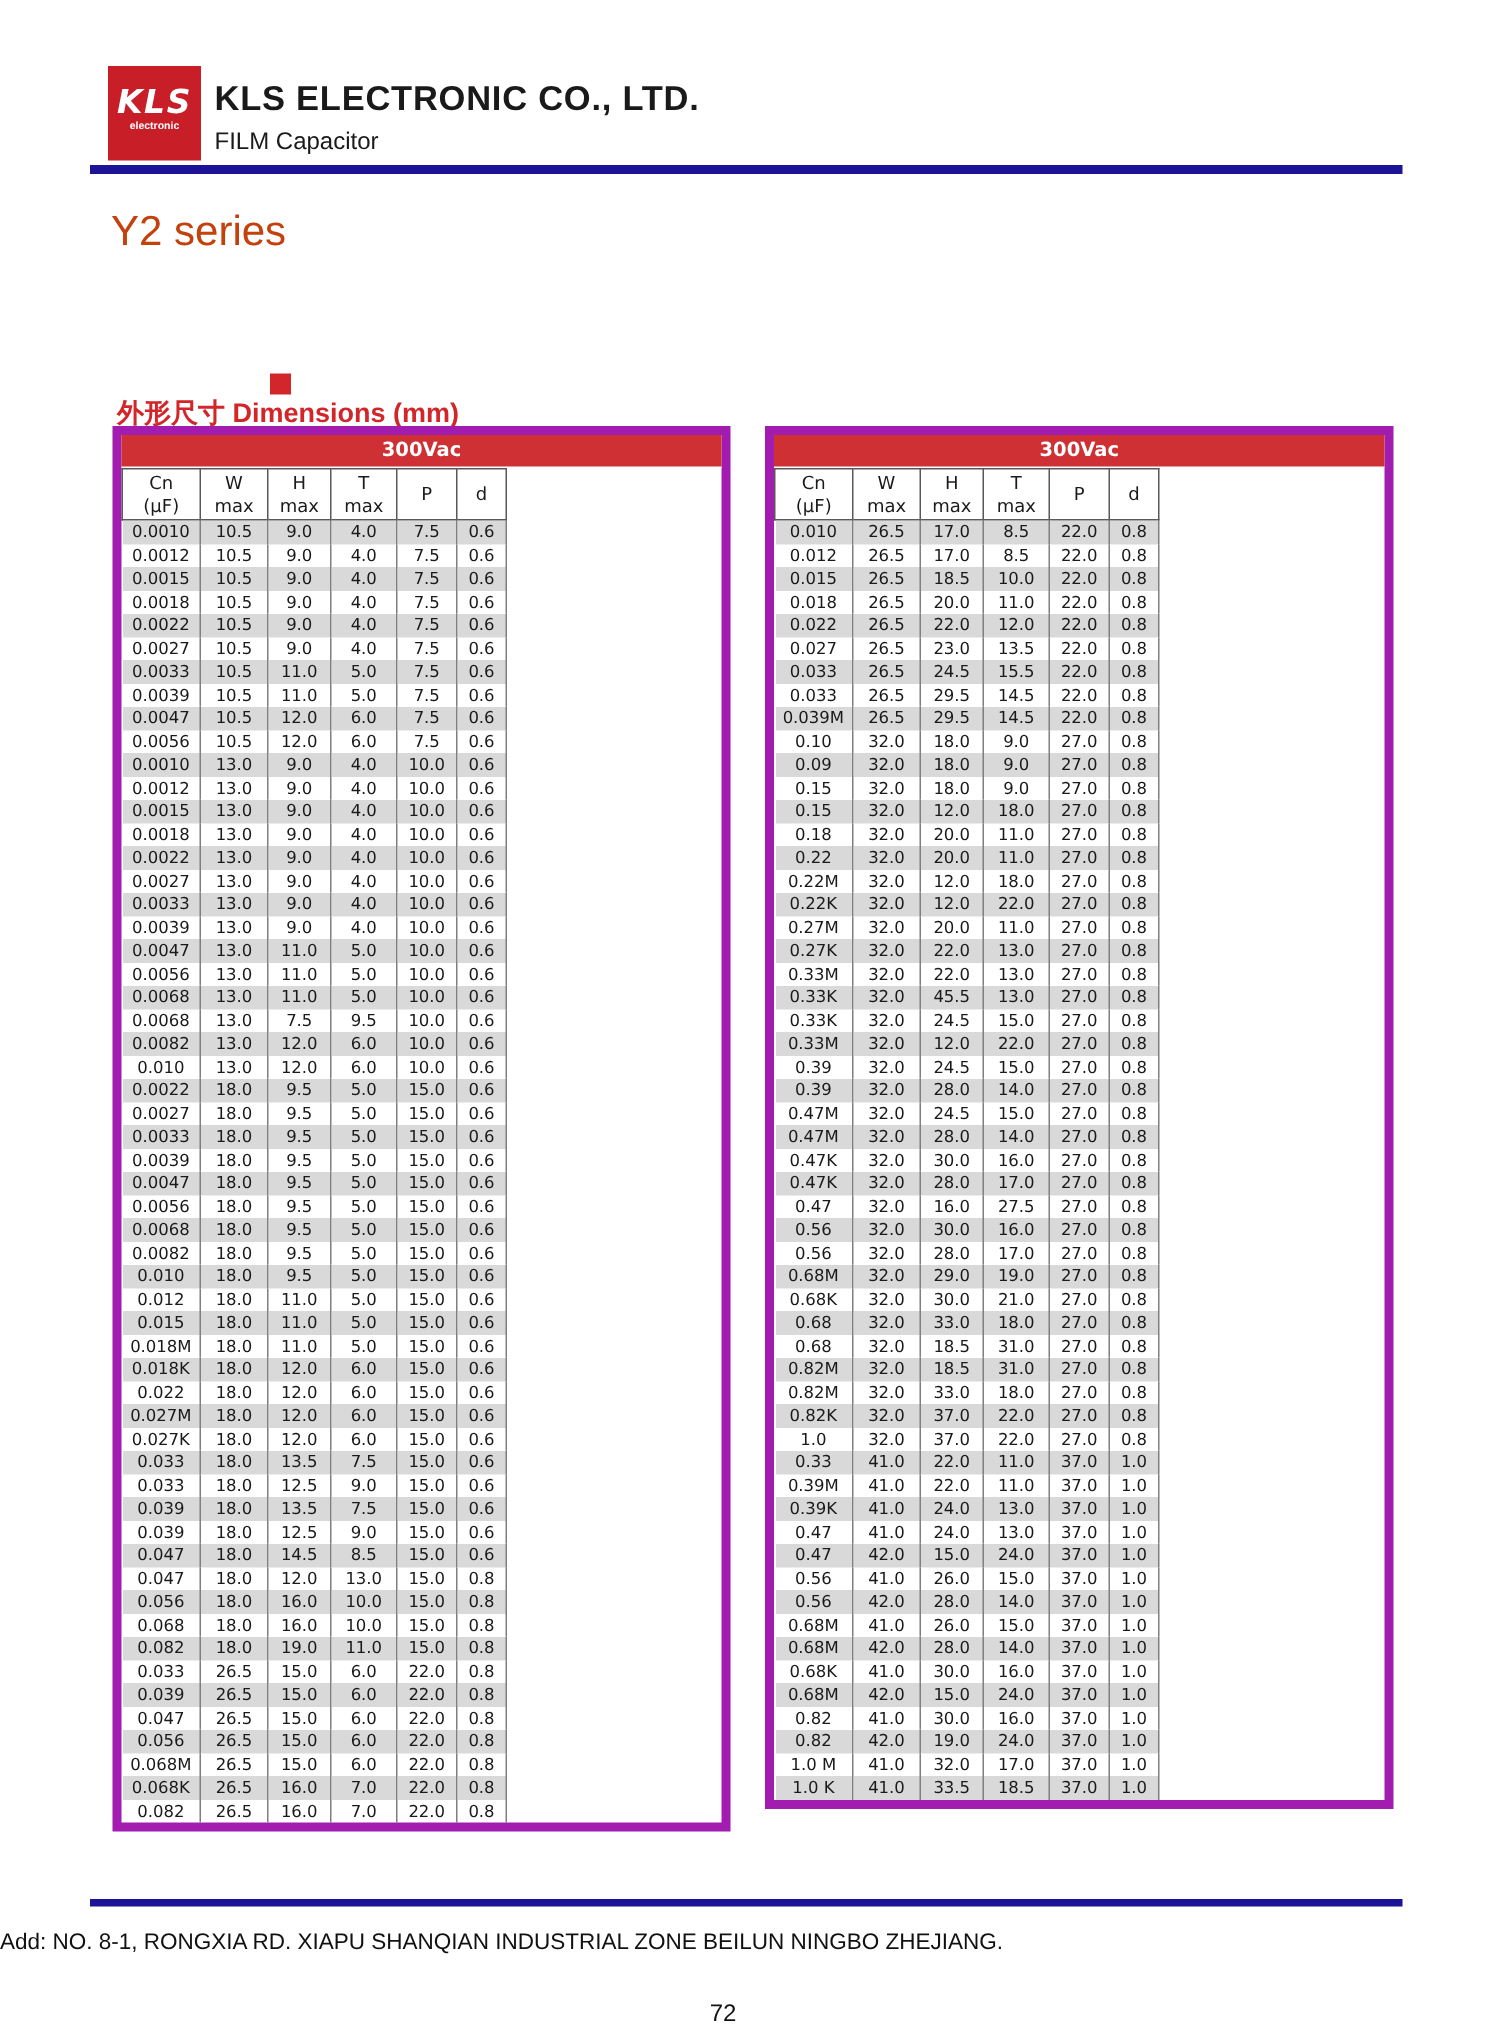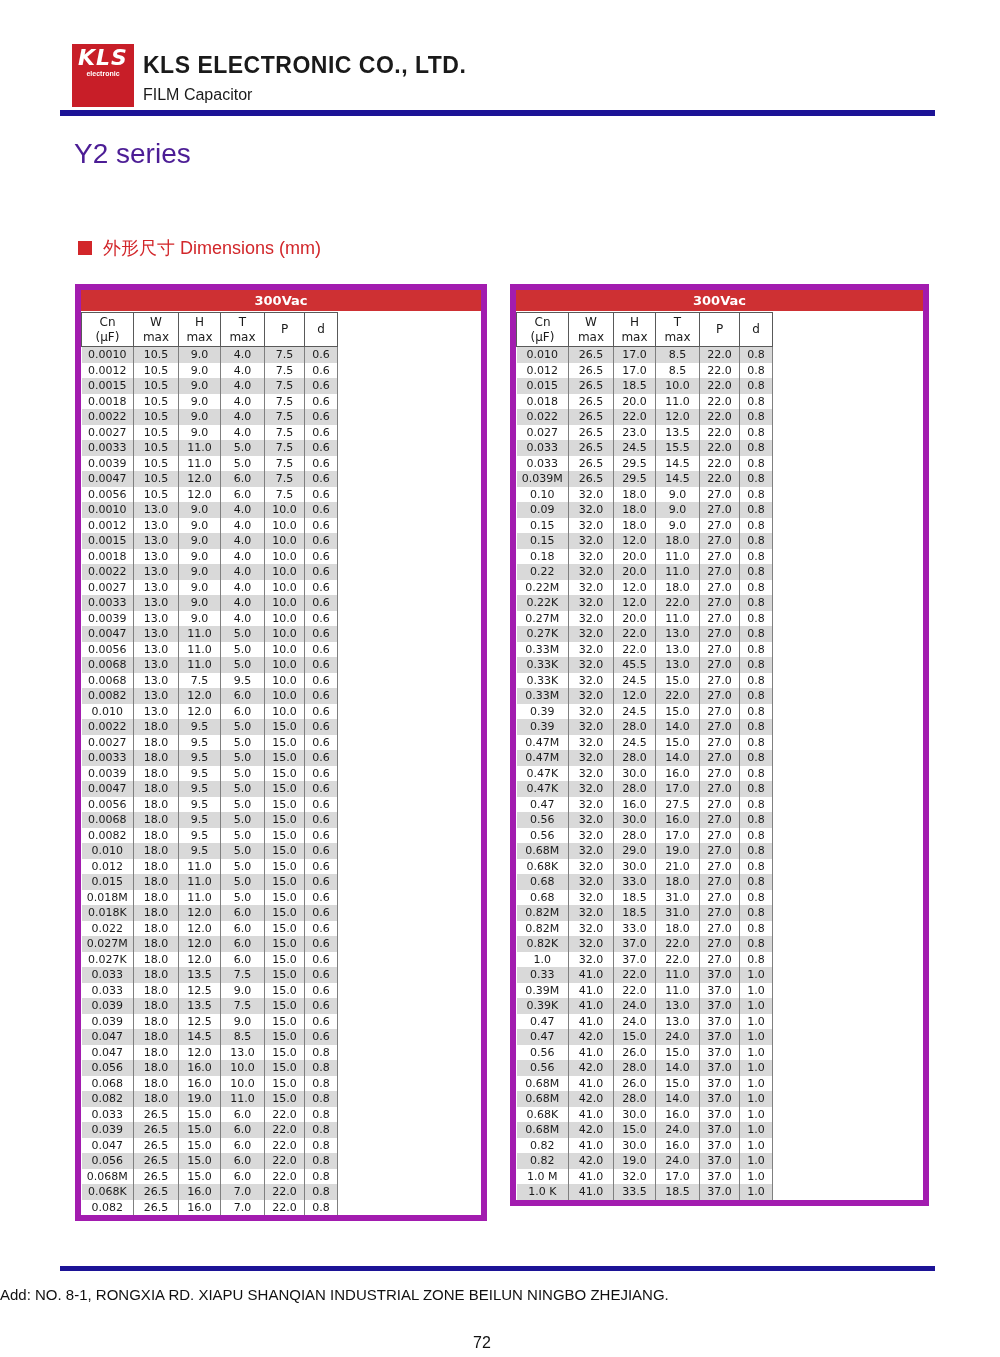--- a/index.html
+++ b/index.html
@@ -15,46 +15,46 @@
   .logo {
     position:absolute; left:72px; top:44px;
     width:62px; height:63px;
     background:#c81e28;
     color:#ffffff; text-align:center;
   }
   .logo-kls {
     font-family:"DejaVu Sans", sans-serif;
     font-weight:bold; font-style:italic;
     font-size:22px; letter-spacing:1px;
-    margin-top:3px; line-height:1;
+    margin-top:14px; line-height:1;
   }
   .logo-sub {
     font-size:7px; font-weight:bold; line-height:1.3;
   }
   .company-name {
     position:absolute; left:143px; top:52px;
     font-size:23px; font-weight:bold; color:#1a1a1a;
     letter-spacing:0.5px;
   }
   .product-line {
     position:absolute; left:143px; top:86px;
     font-size:16px; color:#1a1a1a;text-align:right;
   }
   .rule { position:absolute; left:60px; width:875px; background:#1c1396; }
   .rule-top { top:110px; height:6px; }
   .rule-bottom { top:1266px; height:5px; }
   .page-title {
     position:absolute; left:74px; top:138px;
-    font-size:28px; color:#4c1d95;
+    font-size:28px; color:#c2410c;
   }
   
   .section-heading {
-    position:absolute; left:78px; top:236px;
+    position:absolute; left:78px; top:249px;
     display:flex; align-items:center;
-    color:#d2262a; font-weight:normal; font-size:18px;
+    color:#d2262a; font-weight:bold; font-size:18px;flex-direction:column;
   }
   .section-bullet {
     width:14px; height:14px; background:#d2262a;
     display:inline-block; margin-right:11px;
   }
   
   .vtable {
     position:absolute; top:284px;
     border:6px solid #a21caf;
     background:#ffffff;

